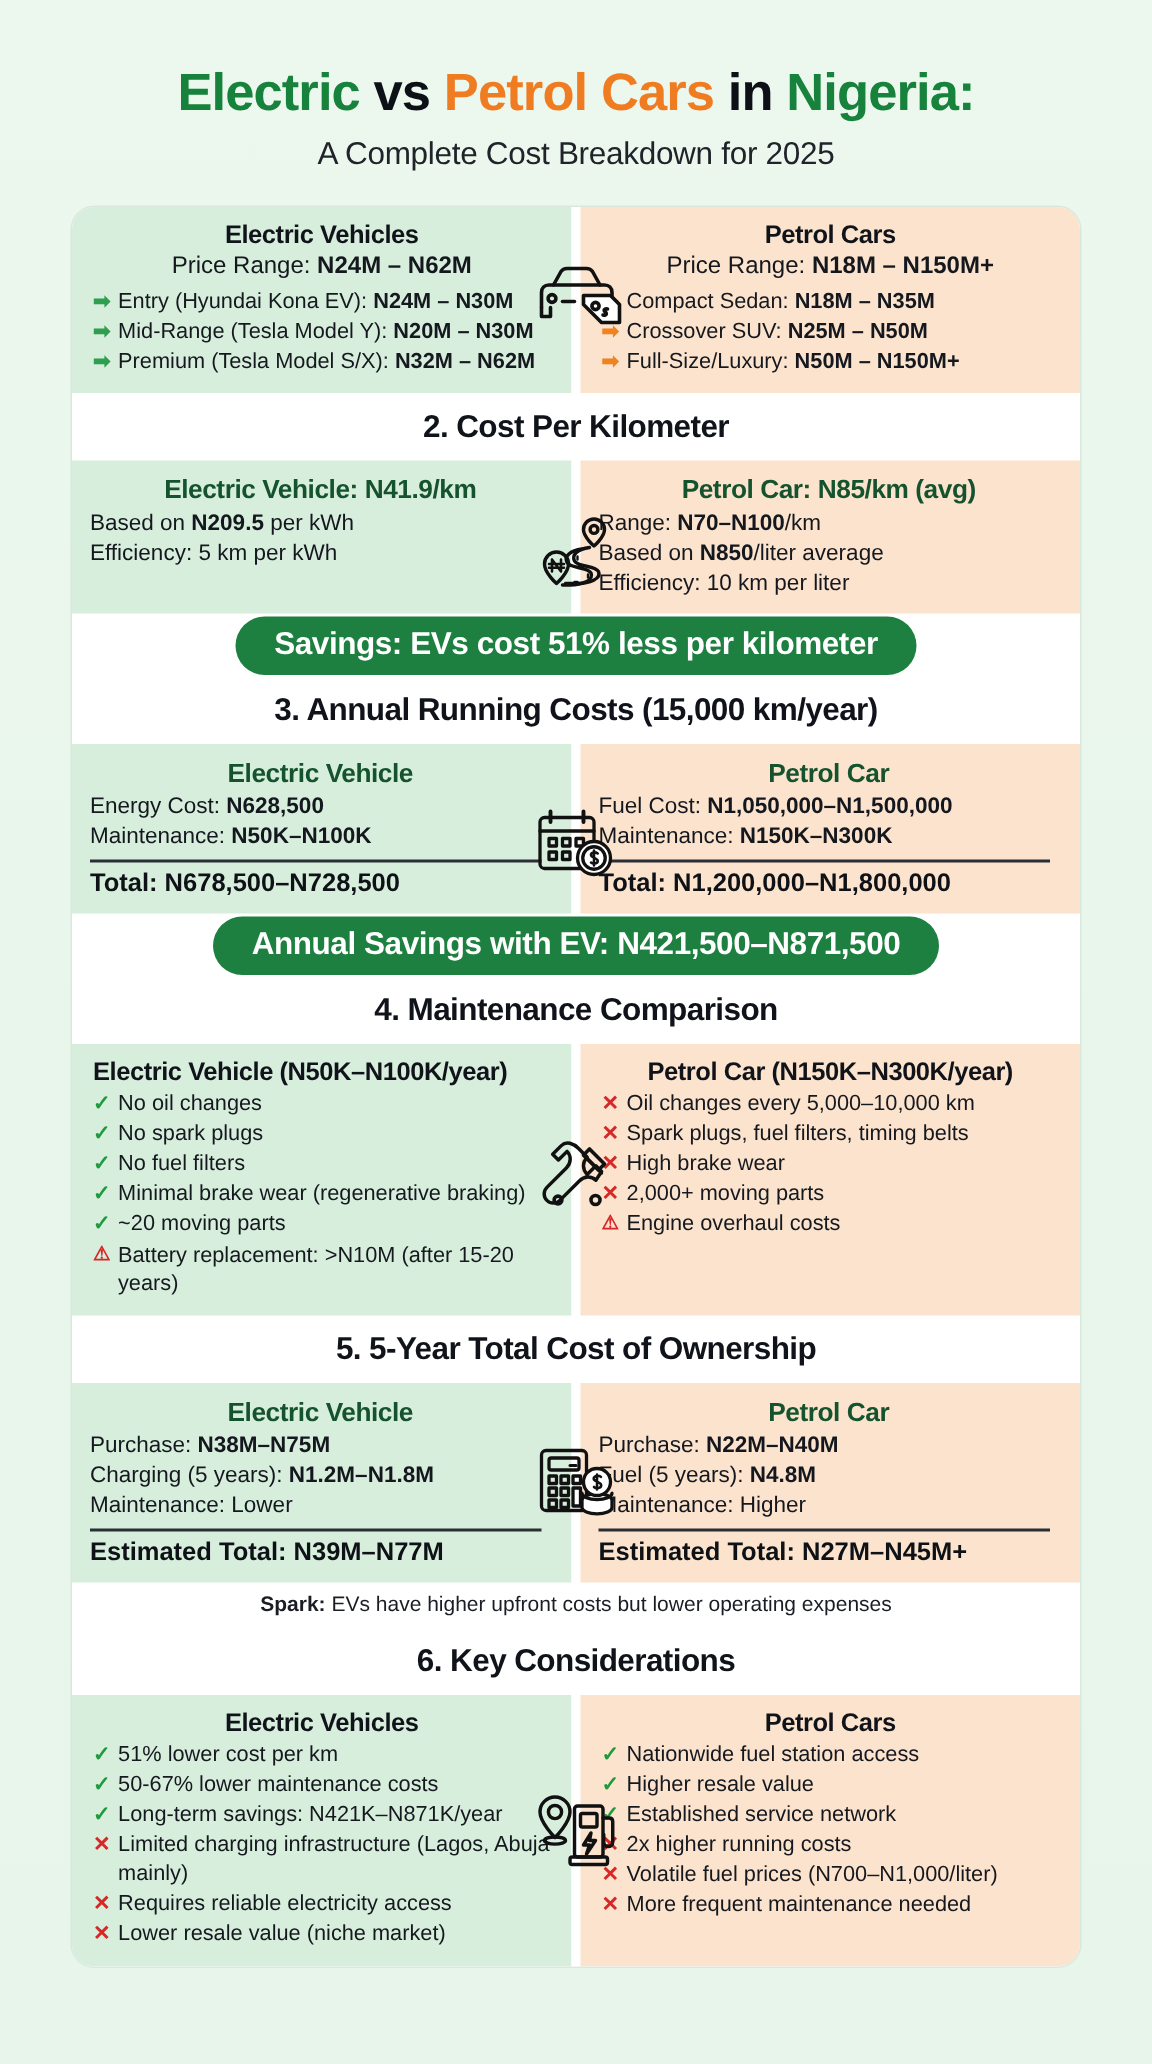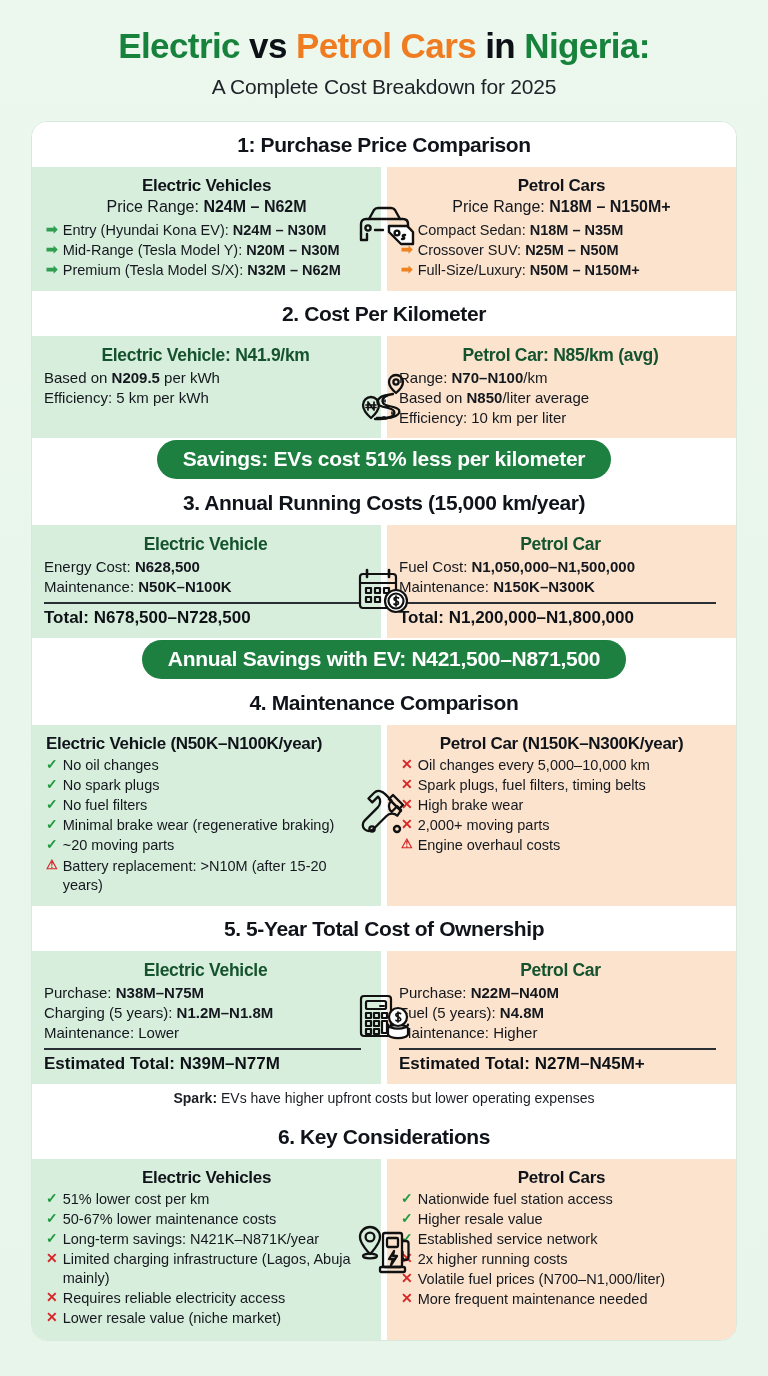--- a/index.html
+++ b/index.html
@@ -10,21 +10,21 @@
     background: #eaf7ec;
     font-family: "Liberation Sans", sans-serif;
     color: #111418;
     overflow: hidden;
   }
 
   .page {
     width: 768px;
     height: 1376px;
     background: linear-gradient(180deg, #ecf8ee 0%, #e9f6ec 50%, #e7f5ea 100%);
-    padding: 0;
+    padding: 16px;
     position: relative;
   }
 
   
   .header {
     padding: 26px 24px 10px 24px;
     text-align: center;
   }
   .title-line {
     font-size: 35px;
@@ -198,21 +198,20 @@
 
   <div class="header">
     <div class="title-line">
       <span class="t-green">Electric</span><span> vs </span><span class="t-orange">Petrol Cars</span><span> in </span><span class="t-green">Nigeria:</span>
     </div>
     <div class="subtitle">A Complete Cost Breakdown for 2025</div>
   </div>
 
   <div class="card">
 
-    <div class="section-title">1: Purchase Price Comparison</div>
     <div class="split">
       <div class="col ev">
         <div class="col-head">Electric Vehicles</div>
         <div class="col-sub">
           <span>Price Range: </span><b>N24M – N62M</b>
         </div>
         <ul>
           <li>
               <span class="bullet arrow-green">➡</span>
               <span><span>Entry (Hyundai Kona EV): </span><b>N24M – N30M</b></span>

